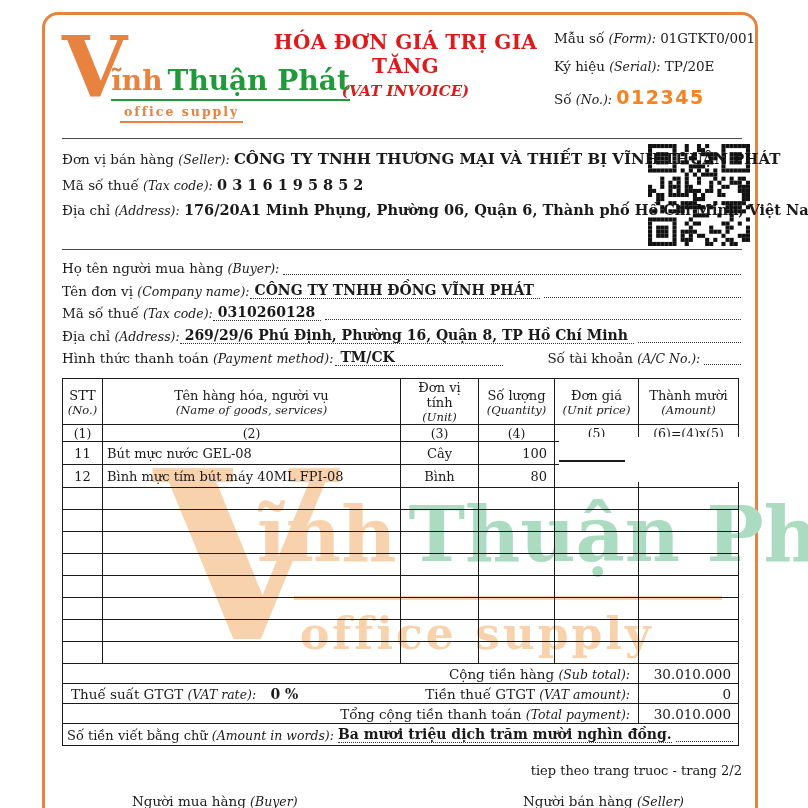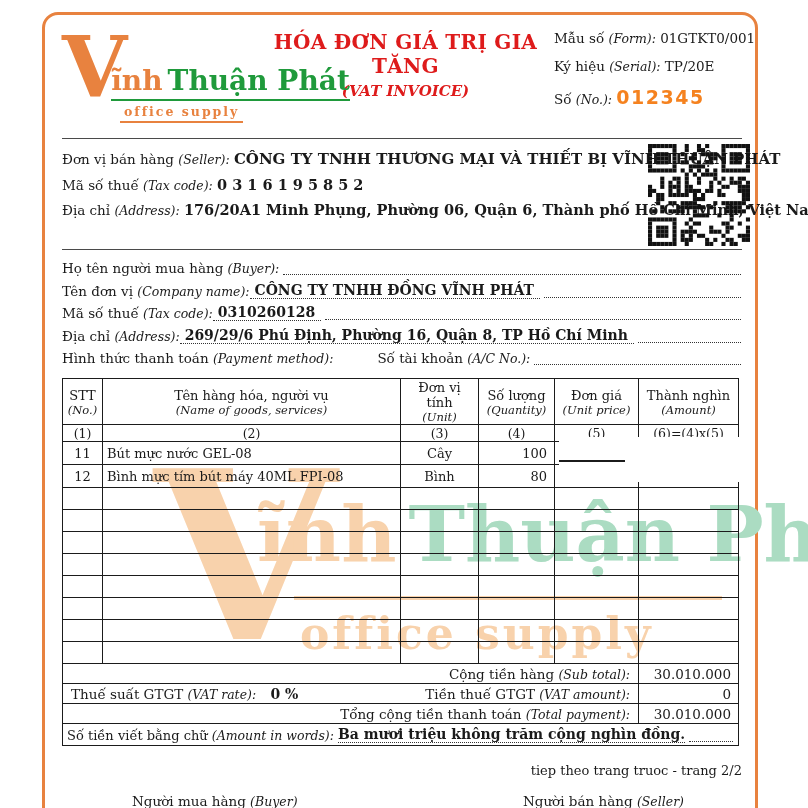--- a/index.html
+++ b/index.html
@@ -474,20 +474,21 @@
         <span class="dval">0310260128</span>
         <span class="fill"></span>
       </div>
       <div class="line">
         <span>Địa chỉ</span>&nbsp;<i>(Address):</i>
         <span class="dval">269/29/6 Phú Định, Phường 16, Quận 8, TP Hồ Chí Minh</span>
         <span class="fill"></span>
       </div>
       <div class="line">
         <span>Hình thức thanh toán</span>&nbsp;<i>(Payment method):</i>
+        <span class="pv">TM/CK</span>
         <span class="lb2">
           <span>Số tài khoản</span>&nbsp;<i>(A/C No.):</i>
         </span>
         <span class="fill"></span>
       </div>
     </div>
 
     <div class="table-wrap">
       <div class="wm">
         <span class="wm-v">V</span>
@@ -523,21 +524,21 @@
               </th>
             <th>
                 <div class="th-vi">Số lượng</div>
                 <div class="th-en">(Quantity)</div>
               </th>
             <th>
                 <div class="th-vi">Đơn giá</div>
                 <div class="th-en">(Unit price)</div>
               </th>
             <th>
-                <div class="th-vi">Thành nghìn</div>
+                <div class="th-vi">Thành mười</div>
                 <div class="th-en">(Amount)</div>
               </th>
           </tr>
           <tr class="idx">
             <td>(1)</td>
               <td>(2)</td>
             <td>(3)</td>
               <td>(4)</td>
             <td>(5)</td>
               <td>(6)=(4)x(5)</td>
@@ -648,21 +649,21 @@
           <tr class="tot">
             <td colspan="5" class="lab">
               <span>Tổng cộng tiền thanh toán</span> <i>(Total payment):</i>
             </td>
             <td class="r">30.010.000</td>
           </tr>
           <tr class="words">
             <td colspan="6">
               <div class="words-flex">
                 <span><span>Số tiền viết bằng chữ</span> <i>(Amount in words):</i></span>
-                <b>Ba mươi triệu không trăm cộng nghìn đồng.</b>
+                <b>Ba mươi triệu dịch trăm mười nghìn đồng.</b>
                 <span class="fill"></span>
               </div>
             </td>
           </tr>
         </tbody>
       </table>
 
       <div class="redact"></div>
       <div class="stray-line"></div>
     </div>

